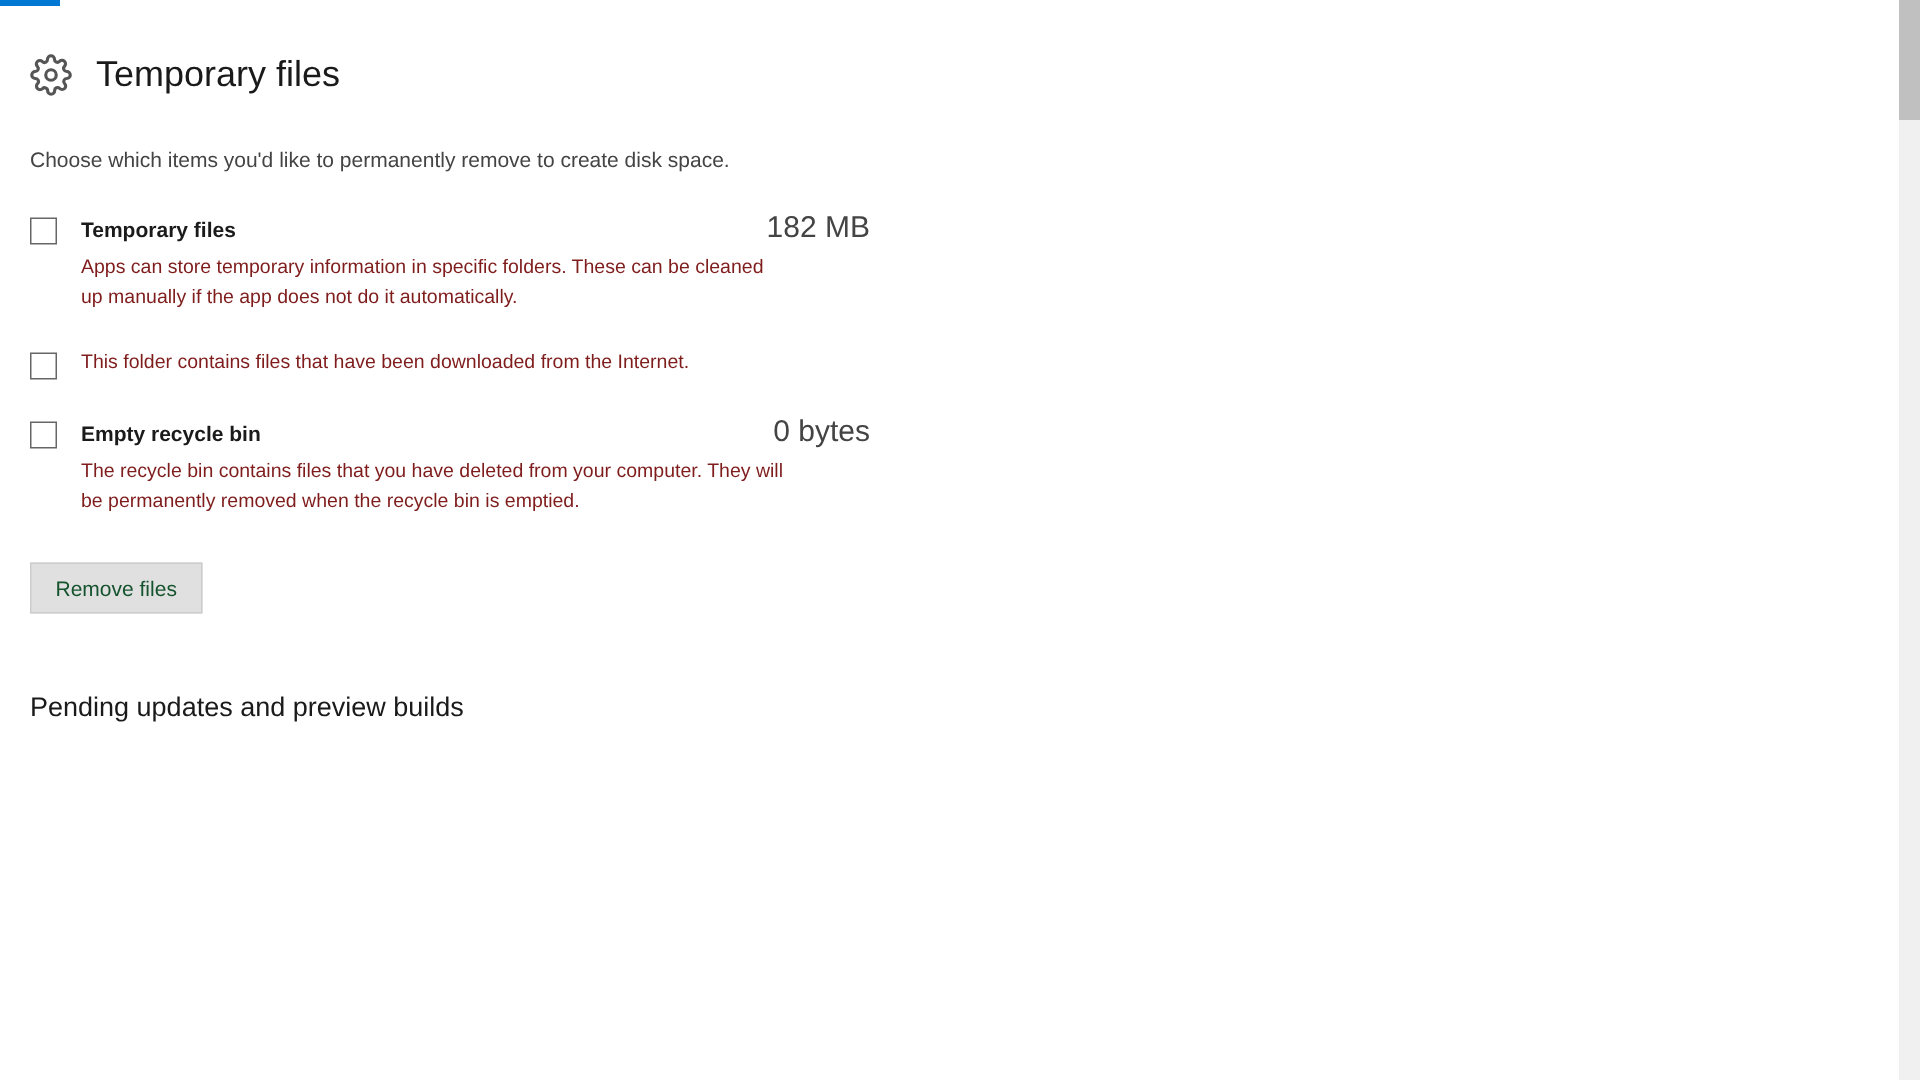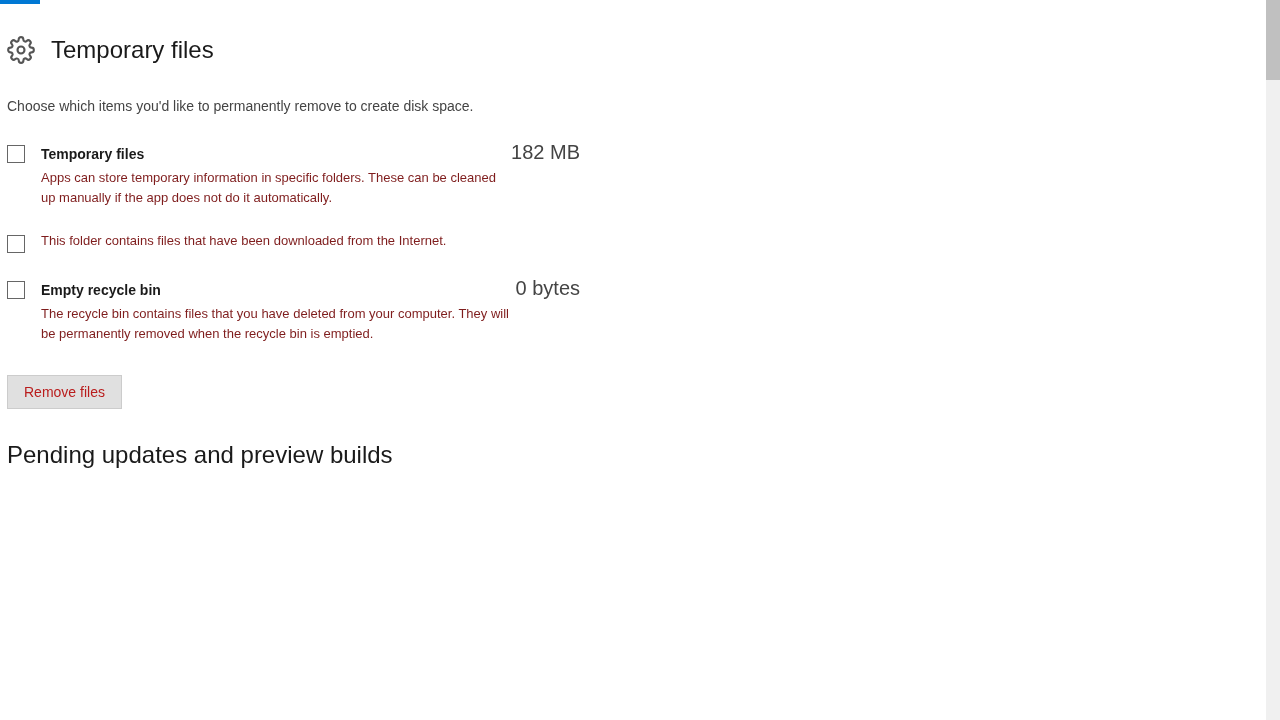--- a/index.html
+++ b/index.html
@@ -39,21 +39,21 @@
     .scrollbar-thumb {
       position: absolute;
       top: 0;
       right: 0;
       width: 14px;
       height: 80px;
       background: #c0c0c0;
     }
 
     .content {
-      padding: 20px 40px 20px 7px;
+      padding: 20px 40px 20px 20px;
       max-width: 620px;
       margin-left: 0;
     }
 
     .page-header {
       display: flex;
       align-items: center;
       gap: 16px;
       margin-bottom: 32px;
       margin-top: 16px;
@@ -144,32 +144,33 @@
       line-height: 1.5;
       max-width: 470px;
     }
 
     .remove-button {
       display: inline-block;
       padding: 8px 16px;
       background: #e0e0e0;
       border: 1px solid #ccc;
       font-size: 14px;
-      color: #b91c1c;
+      color: #14532d;
       cursor: pointer;
       margin-top: 8px;
       margin-bottom: 32px;
       font-family: 'Segoe UI', Arial, sans-serif;
     }
 
     .pending-section-title {
-      font-size: 24px;
+      font-size: 18px;
       font-weight: 400;
       color: #1a1a1a;
       margin-bottom: 12px;
+      margin-top: 20px;
     }
 
     .pending-size {
       font-size: 14px;
       color: #444;
     }
   </style>
 </head>
 <body>
 

